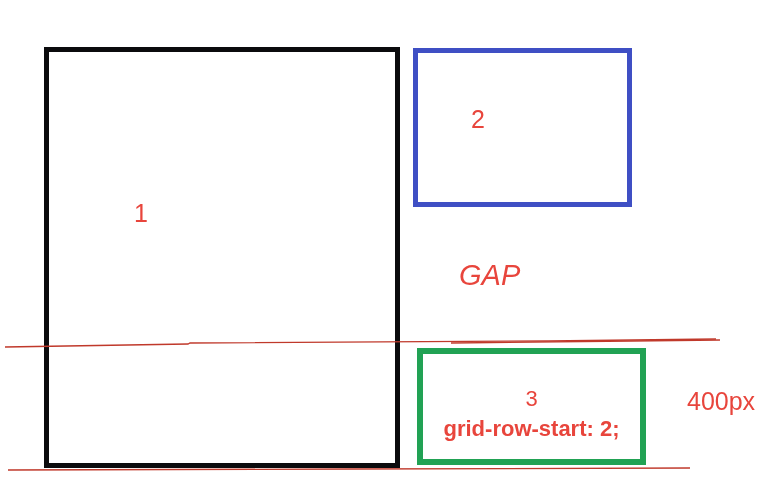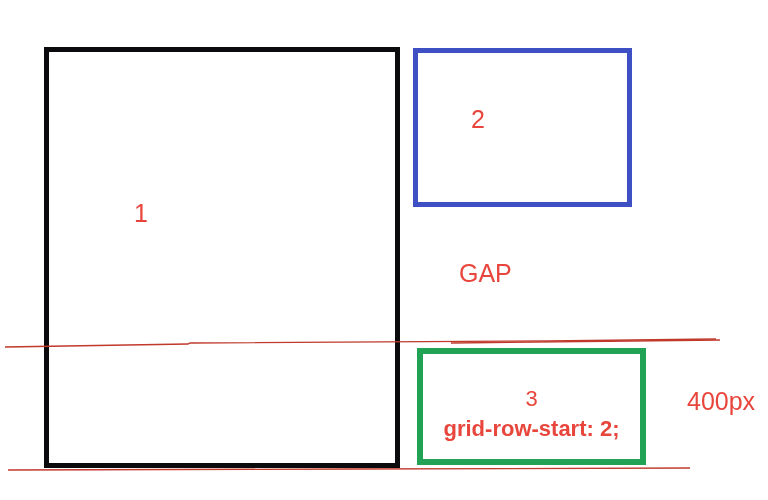--- a/index.html
+++ b/index.html
@@ -60,21 +60,22 @@
     font-size: 25px;
   }
   .label-2 {
     left: 471px;
     top: 107px;
     font-size: 25px;
   }
   .label-gap {
     left: 459px;
     top: 261px;
-    font-size: 25px;
+    font-size: 29px;
+    font-style: italic;
   }
   .label-400px {
     left: 687px;
     top: 389px;
     font-size: 25px;
   }
   .box3-text {
     position: absolute;
     left: 423px;
     top: 384px;

